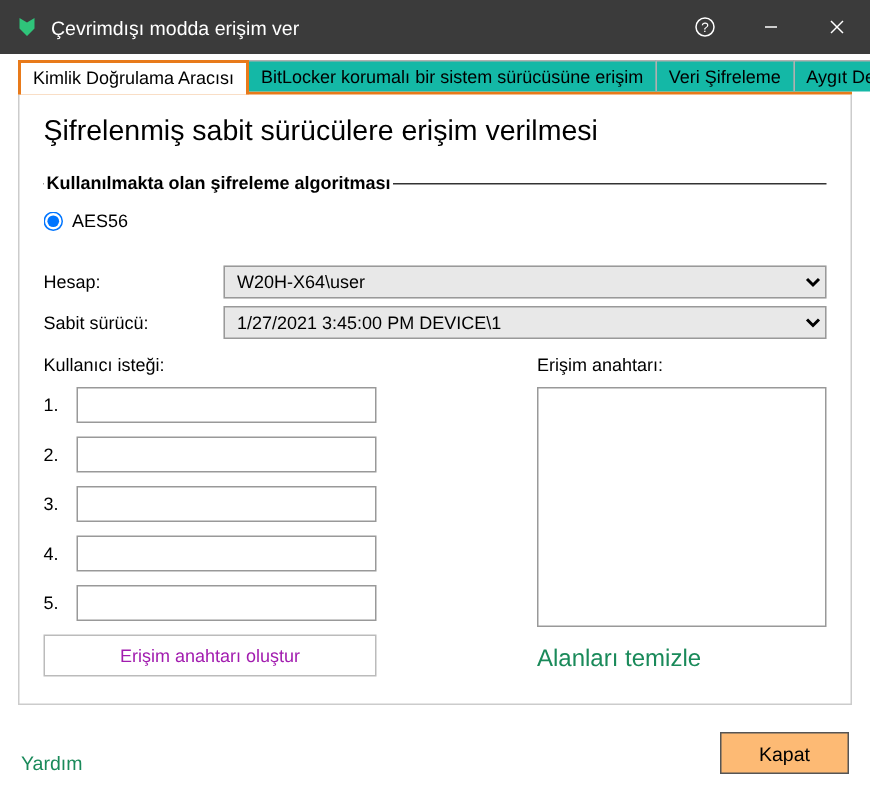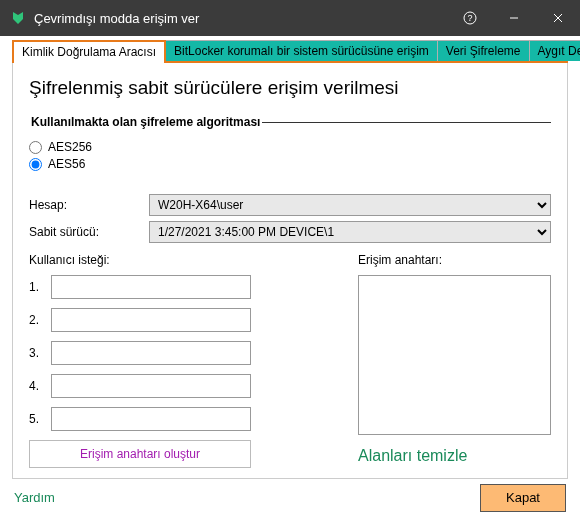--- a/index.html
+++ b/index.html
@@ -38,21 +38,21 @@
 .req-row .num { width: 22px; font-size: 12px; }
 .req-row input { flex: 1; height: 24px; border: 1px solid #999; font-size: 12px; padding: 0 4px; max-width: 200px; }
 
 .access-key { width: 100%; height: 160px; border: 1px solid #999; resize: none; font-size: 12px; padding: 4px; }
 
 .action-row { display: flex; margin-top: 4px; }
 .action-row .big { width: 222px; height: 28px; border: 1px solid #bbb; background: #fff; color: #a21caf; font-size: 12px; cursor: default; }
 .action-row .link { color: #1a8a5a; font-size: 16px; background: none; border: none; cursor: pointer; padding: 0; }
 .col-right .action-row { margin-top: 8px; }
 
-.footer { height: 54px; border-top: 0; display: flex; align-items: center; padding: 0 14px 8px 14px; }
+.footer { height: 54px; border-top: 0; display: flex; align-items: flex-end; padding: 0 14px 8px 14px; }
 .footer .help { color: #1a8a5a; font-size: 13px; cursor: pointer; }
 .footer .spacer { flex: 1; }
 .footer .close { width: 86px; height: 28px; border: 1px solid #555; background: #fdba74; font-size: 13px; cursor: pointer; }
 </style>
 </head>
 <body>
 
 <div class="titlebar">
   <span class="logo">
     <svg viewBox="0 0 16 16">
@@ -87,24 +87,20 @@
     <div class="tab">Veri Şifreleme</div>
     <div class="tab">Aygıt De</div>
 
   </div>
 
   <div class="pane">
     <h2 class="pane-title">Şifrelenmiş sabit sürücülere erişim verilmesi</h2>
 
     <fieldset class="algo">
       <legend>Kullanılmakta olan şifreleme algoritması</legend>
-      <label class="radio-row">
-        <input type="radio" name="algo" style="">
-        <span>AES256</span>
-      </label>
       <label class="radio-row">
         <input type="radio" name="algo" checked="" style="">
         <span>AES56</span>
       </label>
     </fieldset>
 
     <div class="form-row">
       <span class="lbl">Hesap:</span>
       <select>
         <option>W20H-X64\user</option>

